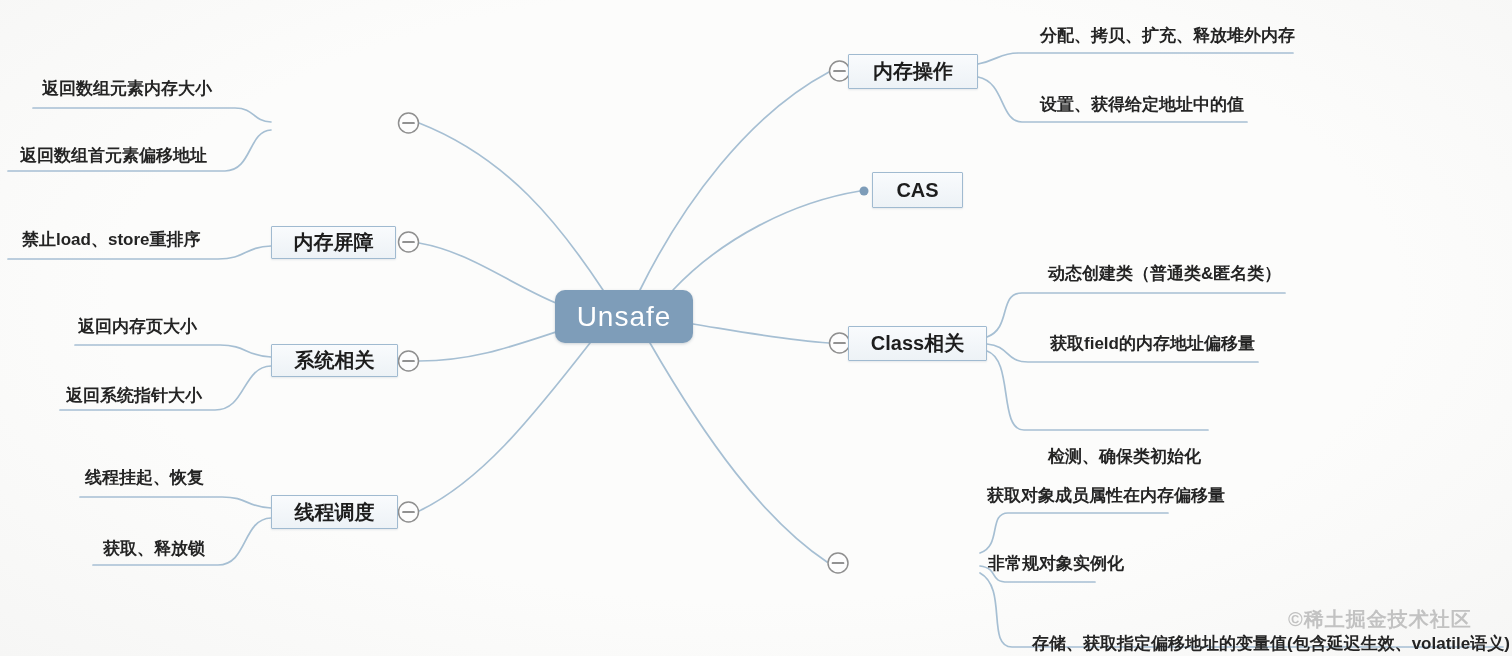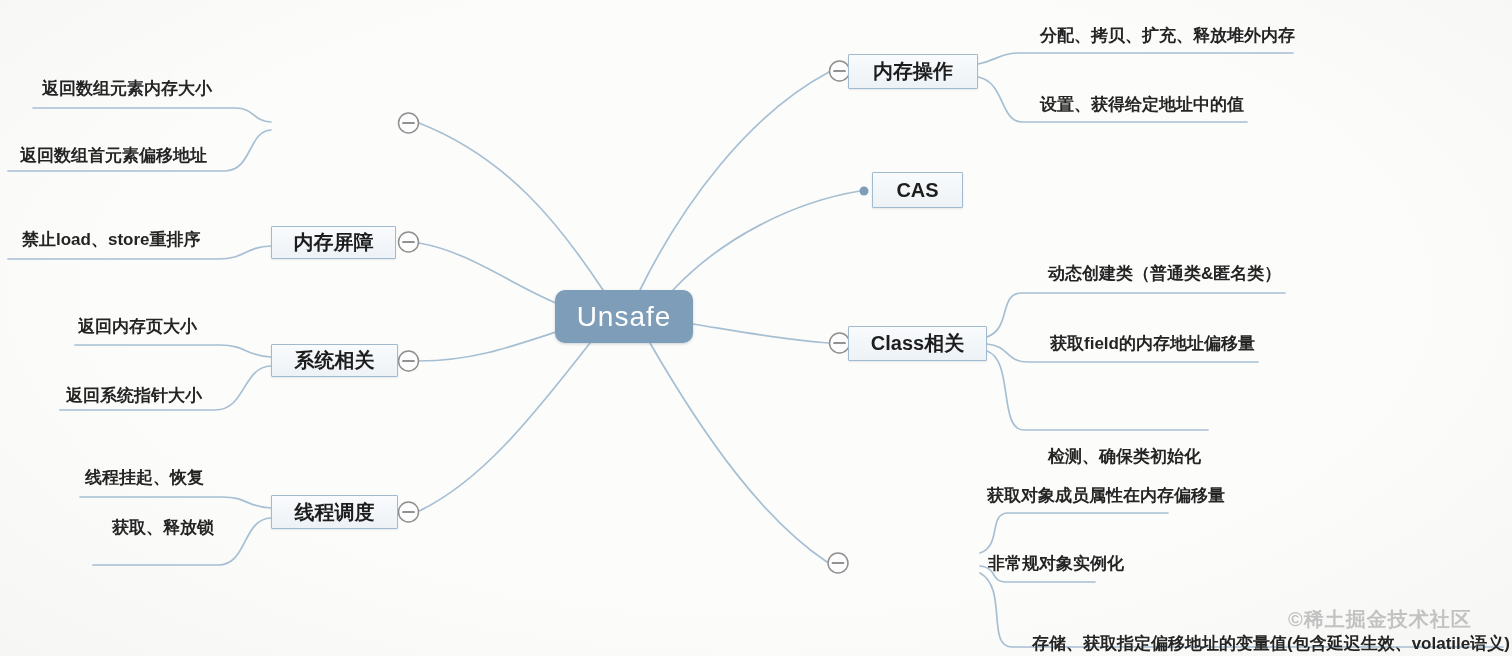--- a/index.html
+++ b/index.html
@@ -110,21 +110,21 @@
   <div class="node" style="left:848px;top:54px;width:130px;height:35px;">内存操作</div>
   <div class="node" style="left:872px;top:172px;width:91px;height:36px;">CAS</div>
   <div class="node" style="left:848px;top:326px;width:139px;height:35px;">Class相关</div>
 
   <div class="leaf" style="left:42px;top:79px;">返回数组元素内存大小</div>
   <div class="leaf" style="left:20px;top:146px;">返回数组首元素偏移地址</div>
   <div class="leaf" style="left:22px;top:230px;">禁止load、store重排序</div>
   <div class="leaf" style="left:78px;top:317px;">返回内存页大小</div>
   <div class="leaf" style="left:66px;top:386px;">返回系统指针大小</div>
   <div class="leaf" style="left:85px;top:468px;">线程挂起、恢复</div>
-  <div class="leaf" style="left:103px;top:518px;margin-left:9px;">获取、释放锁</div>
+  <div class="leaf" style="left:103px;top:539px;">获取、释放锁</div>
 
   <div class="leaf" style="left:1040px;top:26px;">分配、拷贝、扩充、释放堆外内存</div>
   <div class="leaf" style="left:1040px;top:95px;">设置、获得给定地址中的值</div>
   <div class="leaf" style="left:1048px;top:264px;">动态创建类（普通类&amp;匿名类）</div>
   <div class="leaf" style="left:1050px;top:334px;">获取field的内存地址偏移量</div>
   <div class="leaf" style="left:1048px;top:403px;margin-top:44px;">检测、确保类初始化</div>
   <div class="leaf" style="left:987px;top:486px;">获取对象成员属性在内存偏移量</div>
   <div class="leaf" style="left:988px;top:554px;">非常规对象实例化</div>
   <div class="leaf" style="left:1032px;top:634px;">存储、获取指定偏移地址的变量值(包含延迟生效、volatile语义)</div>
 

